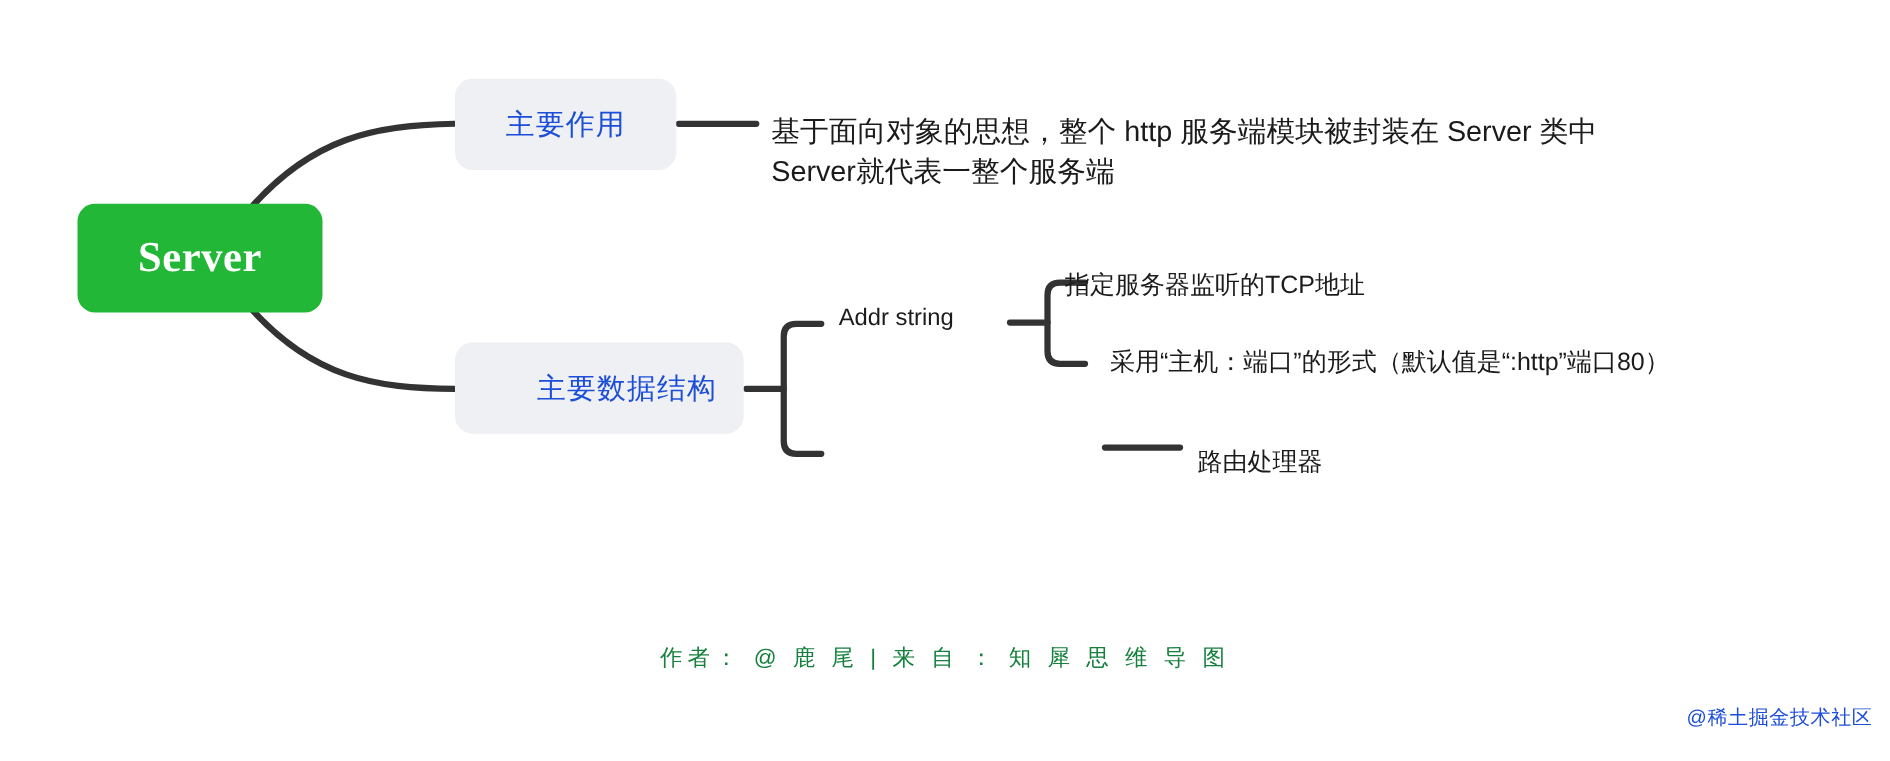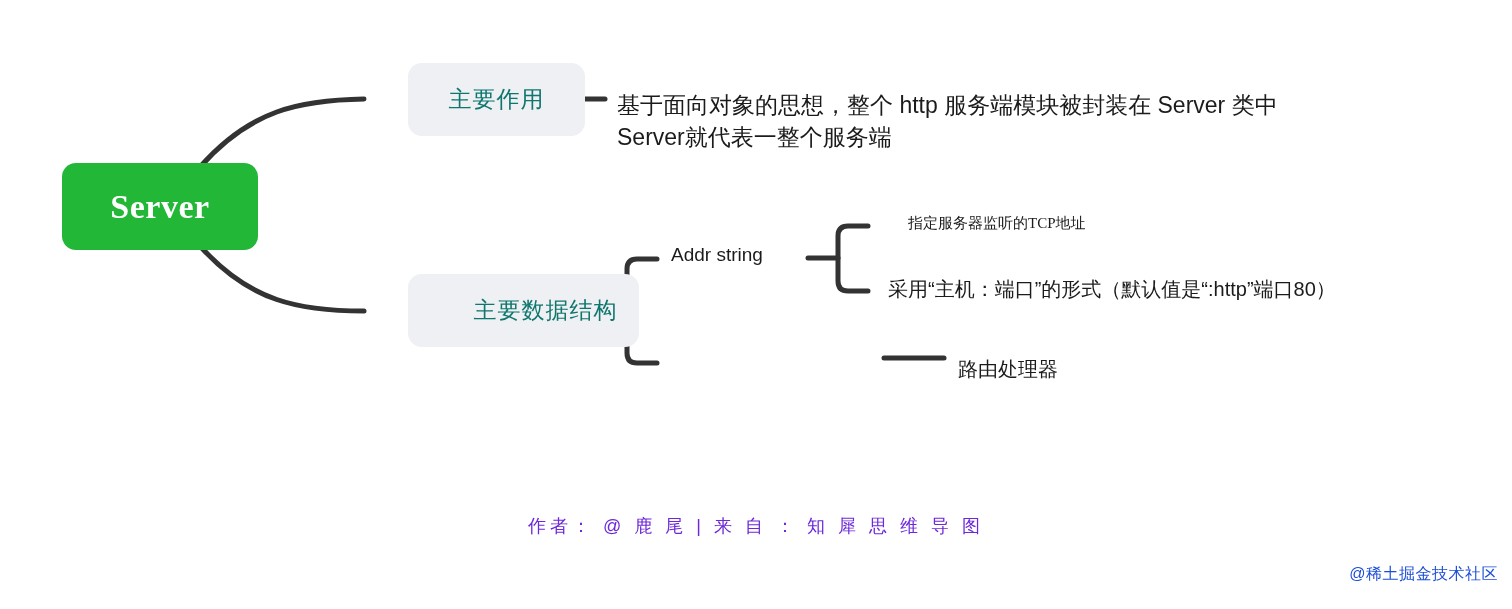--- a/index.html
+++ b/index.html
@@ -46,24 +46,23 @@
     letter-spacing: 0.5px;
   }
 
   
   .branch-node {
     position: absolute;
     border-radius: 14px;
     display: flex;
     align-items: center;
     justify-content: center;
-    color: #0f766e;
+    color: #1d4ed8;
     font-size: 23px;
     letter-spacing: 1px;
-    margin-left: 44px;
   }
 
   #branch-0 {
     left: 364px;
     top: 63px;
     width: 177px;
     height: 73px;
   }
 
   #branch-1 {
@@ -95,24 +94,23 @@
     font-size: 19px;
   }
 
   #field-1 {
     left: 671px;
     top: 344px;
     font-size: 23px;
   }
 
   #leaf-0 {
-    left: 908px;
+    left: 852px;
     top: 214px;
-    font-size: 15px;
-    font-family: Liberation Serif, serif;
+    font-size: 20px;
   }
 
   #leaf-1 {
     left: 888px;
     top: 276px;
     font-size: 20px;
   }
 
   #leaf-2 {
     left: 958px;
@@ -121,21 +119,21 @@
   }
 
   
   #credit {
     position: absolute;
     left: 0;
     top: 514px;
     width: 1512px;
     text-align: center;
     font-size: 18px;
-    color: #6d28d9;
+    color: #15803d;
     letter-spacing: 4px;
   }
 
   
   #watermark {
     position: absolute;
     right: 14px;
     top: 564px;
     font-size: 16px;
     color: #1d4ed8;

